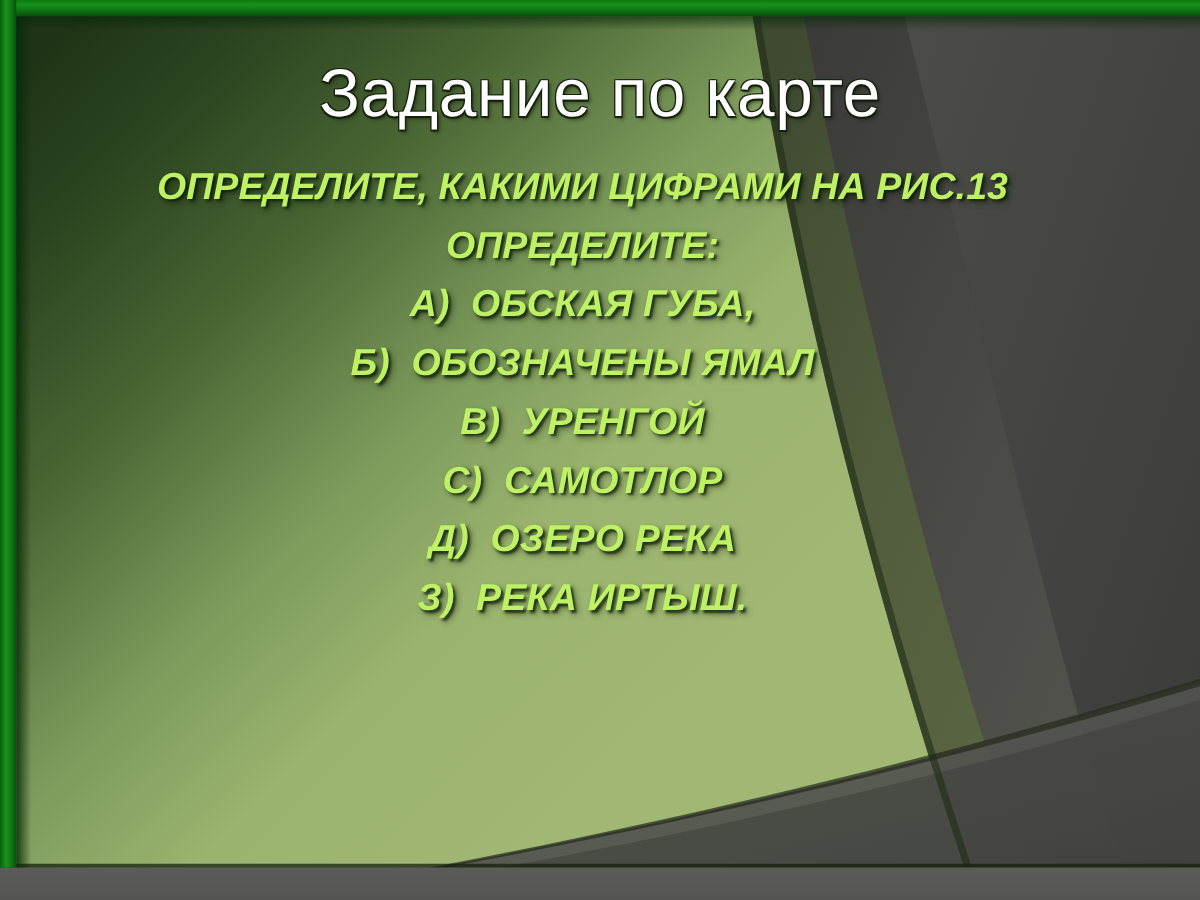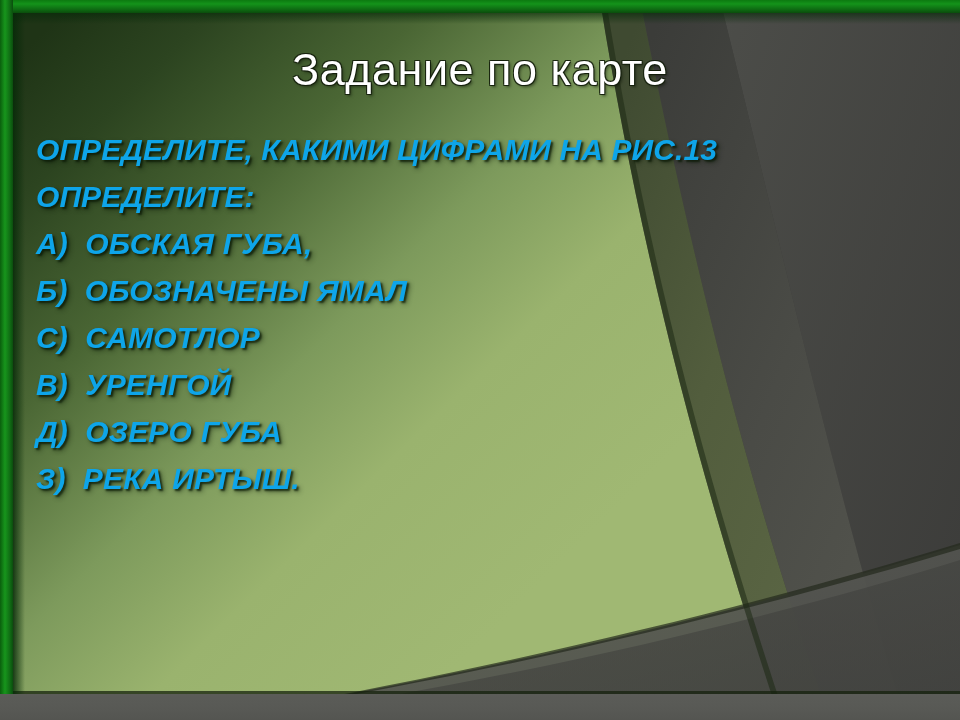--- a/index.html
+++ b/index.html
@@ -80,21 +80,21 @@
     position: absolute;
     inset: 0;
     z-index: 5;
   }
 
   #title {
     position: absolute;
     left: 0; top: 44px;
     width: 960px;
     text-align: center;
-    font-size: 45px;
+    font-size: 54px;
     font-weight: 400;
     letter-spacing: 0.5px;
     color: #ffffff;
     font-family: "Liberation Sans", "DejaVu Sans", sans-serif;
     text-shadow:
       -1px -1px 0 rgba(20,30,12,.85),
        1px -1px 0 rgba(20,30,12,.85),
       -1px  1px 0 rgba(20,30,12,.85),
        1px  1px 0 rgba(20,30,12,.85),
        2px  2px 3px rgba(12,20,8,.55);
@@ -105,26 +105,27 @@
     position: absolute;
     left: 36px;
     top: 126px;
     width: 860px;
   }
   .line {
     font-size: 30px;
     line-height: 47px;
     font-style: italic;
     font-weight: bold;
-    color: #0ea5e9;
+    color: #bef264;
     letter-spacing: 0.2px;
     white-space: pre;
     text-shadow:
       2px 2px 2px rgba(10,24,6,.75),
       3px 3px 5px rgba(10,24,6,.45);
+    text-align: center;
   }
   .line.heading { letter-spacing: 0.1px; }
 </style>
 </head>
 <body>
 
 <div id="slide">
 
   <div class="bg-layer">
     <div class="bg-base"></div>
@@ -189,20 +190,20 @@
 
   <div class="content">
 
     <div id="title">Задание по карте</div>
 
     <div id="body-list">
       <div class="line heading">ОПРЕДЕЛИТЕ, КАКИМИ ЦИФРАМИ НА РИС.13</div>
       <div class="line heading">ОПРЕДЕЛИТЕ:</div>
       <div class="line">А)  ОБСКАЯ ГУБА,</div>
       <div class="line">Б)  ОБОЗНАЧЕНЫ ЯМАЛ</div>
+      <div class="line">В)  УРЕНГОЙ</div>
       <div class="line">С)  САМОТЛОР</div>
-      <div class="line">В)  УРЕНГОЙ</div>
-      <div class="line">Д)  ОЗЕРО ГУБА</div>
+      <div class="line">Д)  ОЗЕРО РЕКА</div>
       <div class="line">З)  РЕКА ИРТЫШ.</div>
     </div>
 
   </div>
 </div>
 
 </body></html>

